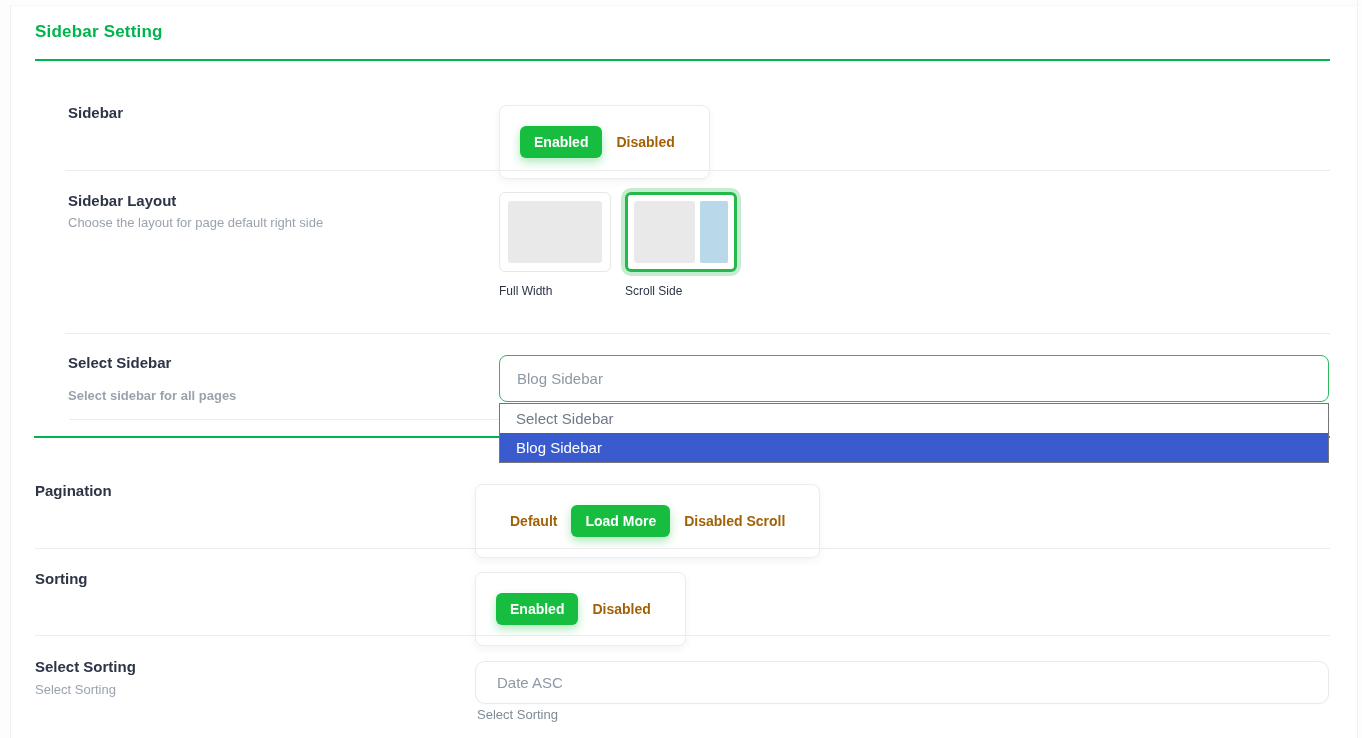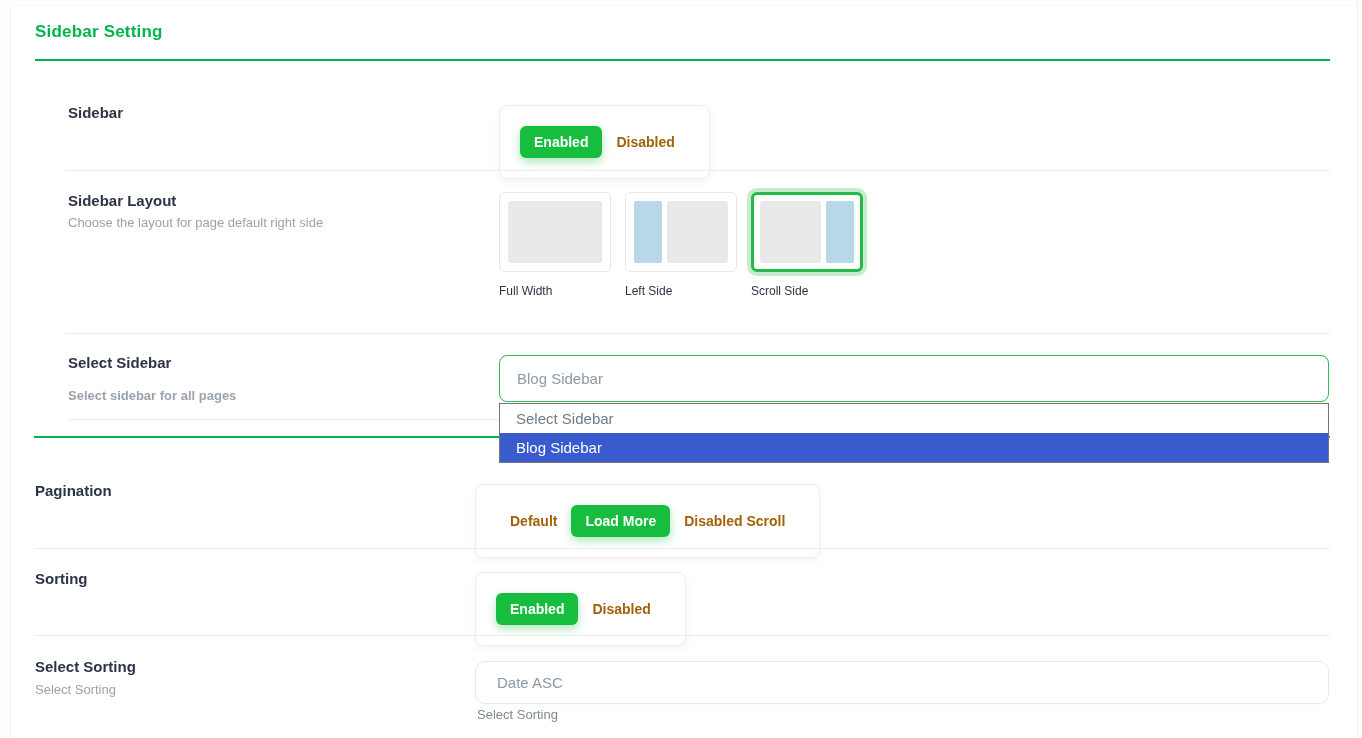--- a/index.html
+++ b/index.html
@@ -77,27 +77,20 @@
   <div class="abs row-desc" style="left:68px; top:215px;">Choose the layout for page default right side</div>
 
   <div class="abs thumbs">
     <div class="thumb-item">
       <div class="thumb">
         <div class="block-grey"></div>
       </div>
       <div class="thumb-label">Full Width</div>
     </div>
     <div class="thumb-item">
-      <div class="thumb">
-        <div class="block-blue"></div>
-        <div class="block-grey"></div>
-      </div>
-      <div class="thumb-label">Left Side</div>
-    </div>
-    <div class="thumb-item">
       <div class="thumb selected">
         <div class="block-grey"></div>
         <div class="block-blue"></div>
       </div>
       <div class="thumb-label">Scroll Side</div>
     </div>
   </div>
 
   <div class="abs divider" style="left:65px; top:333px; width:1265px;"></div>
 

